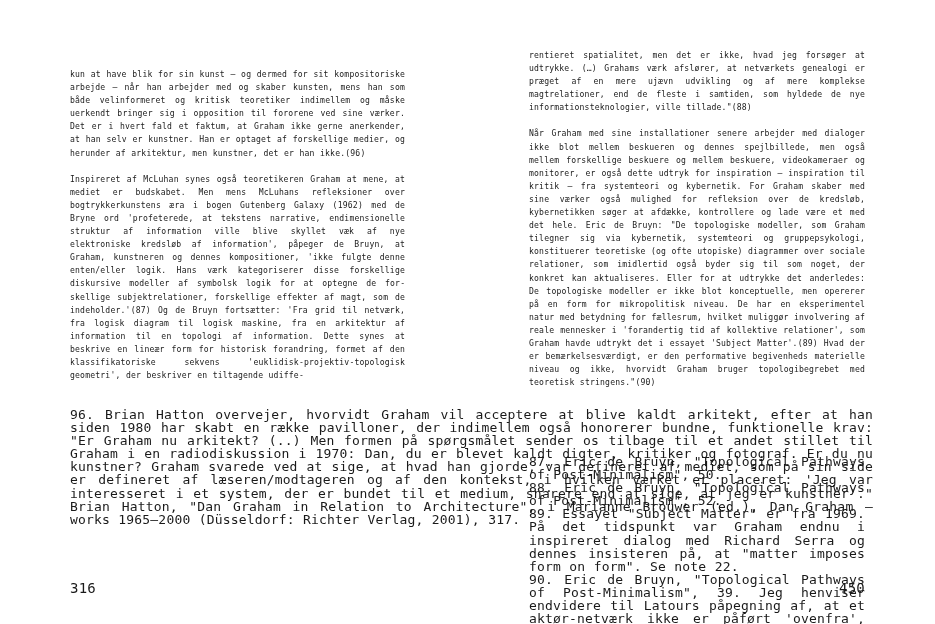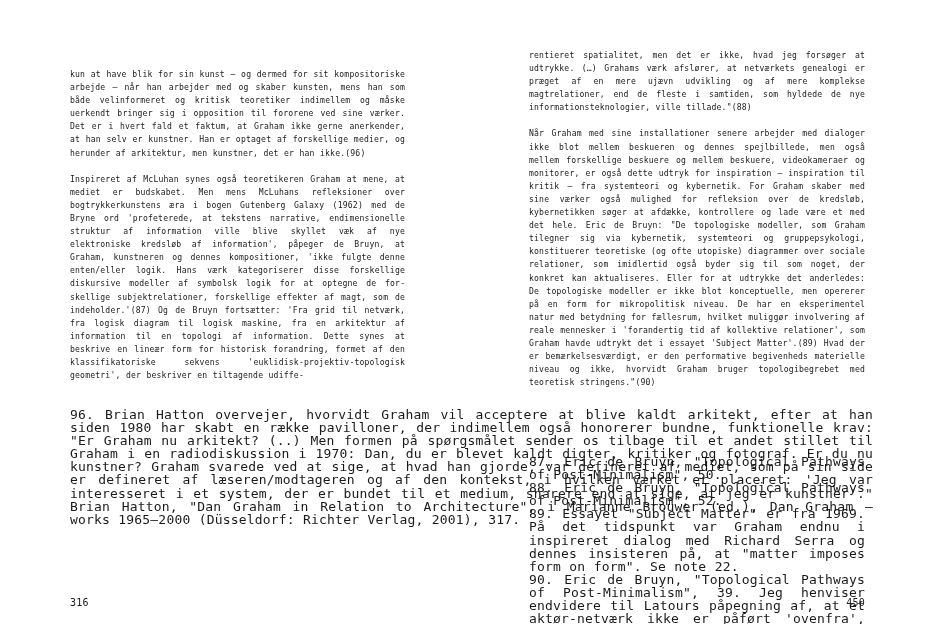--- a/index.html
+++ b/index.html
@@ -68,22 +68,22 @@
     top: 408px;
   }
   .notes-right {
     position: absolute;
     left: 529px;
     right: 70px;
     top: 455px;
   }
   .folio {
     position: absolute;
-    bottom: 16px;
-    font-size: 10px;
+    bottom: 28px;
+    font-size: 14px;
     letter-spacing: 0.2px;
   }
   .folio-left {
     left: 70px;
   }
   .folio-right {
     right: 70px;
   }
 </style>
 </head>

